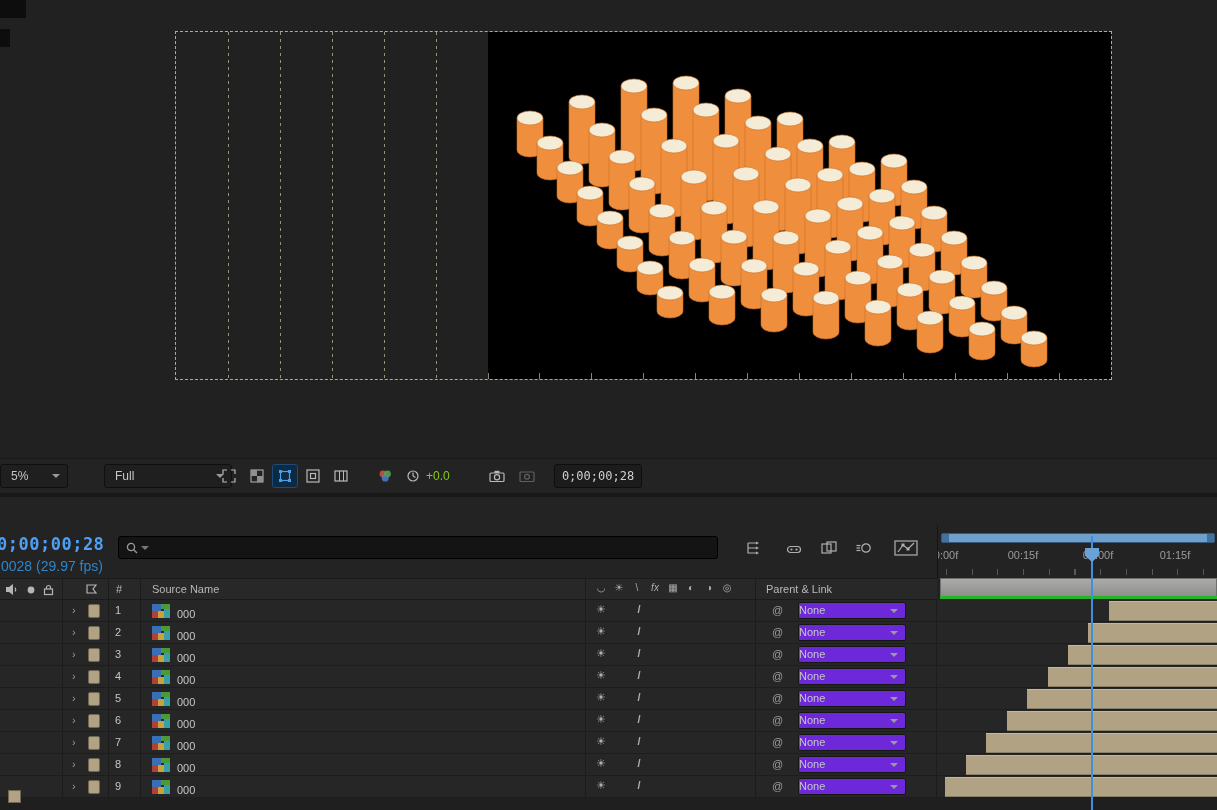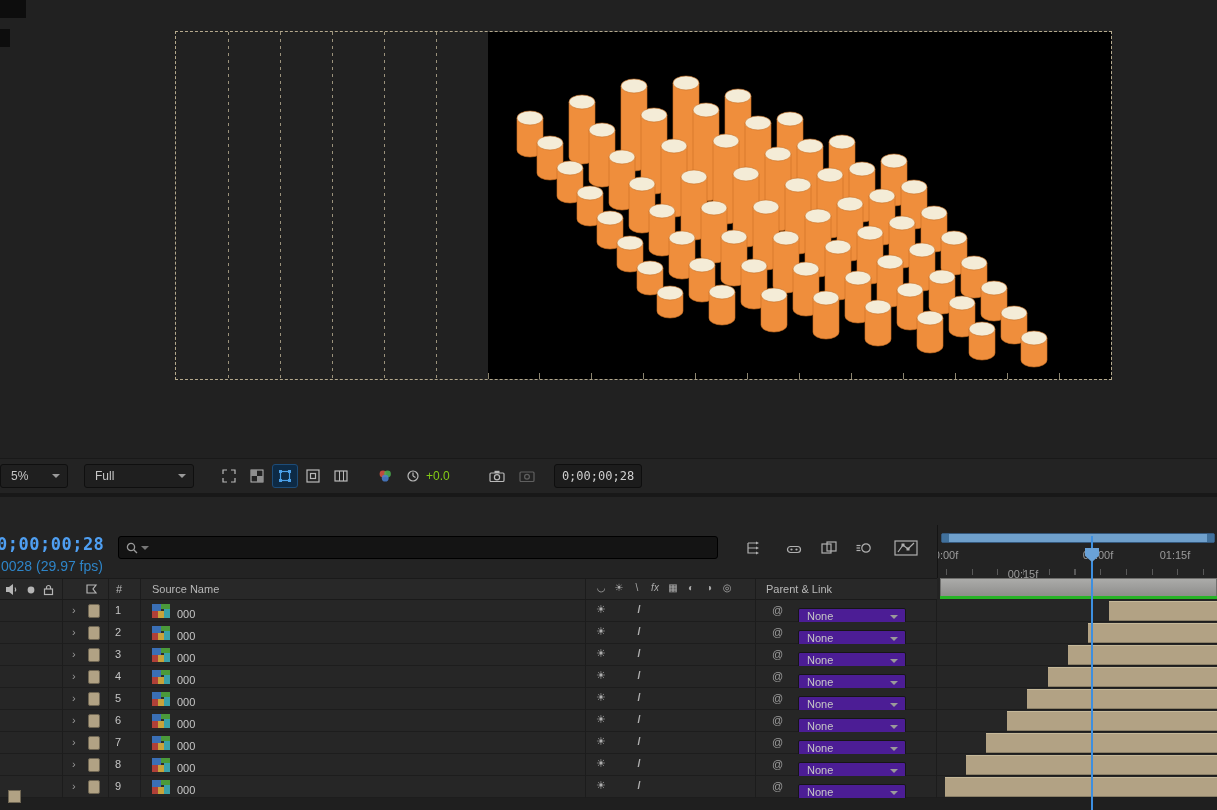--- a/index.html
+++ b/index.html
@@ -50,21 +50,21 @@
 #rows{position:absolute;left:0;top:103px;width:1217px;height:198px}
 .row{position:relative;width:1217px;height:22px;background:#262626;border-bottom:1px solid #1d1d1d}
 .twirl{position:absolute;left:72px;top:4px;color:#9a9a9a;font-size:11px}
 .rswatch{position:absolute;left:88px;top:4px;width:12px;height:14px;background:#b1a284;border:1px solid #6f6653;border-radius:2px}
 .lnum{position:absolute;left:115px;top:4px;color:#c6c6c6}
 .srcico{position:absolute;left:152px;top:4px}
 .lname{position:absolute;left:177px;top:8px;color:#c6c6c6}
 .sw1{position:absolute;left:592px;top:3px;width:18px;text-align:center;color:#b0b0b0;font-size:11px}
 .sw2{position:absolute;left:630px;top:3px;width:18px;text-align:center;color:#b0b0b0;font-weight:bold}
 .whip{position:absolute;left:772px;top:4px;color:#9c9c9c;font-size:11px}
-.pdd{position:absolute;left:798px;top:8px;width:108px;height:17px;background:#4c1d95;border:1px solid #161616;border-radius:2px;color:#c6c6c6;line-height:15px;padding-left:8px;font-size:11px}
+.pdd{position:absolute;left:798px;top:2px;width:108px;height:17px;background:#6d28d9;border:1px solid #161616;border-radius:2px;color:#c6c6c6;line-height:15px;font-size:11px}
 .pdd .caret{top:6px}
 .bar{position:absolute;top:1px;height:20px;background:#b2a284;border-top:1px solid #c5b899;border-bottom:1px solid #8a7f67}
 .colsep{position:absolute;top:0;height:100%;width:1px;background:#1c1c1c;z-index:2}
 #belowrows{position:absolute;left:0;top:301px;width:1217px;height:12px;background:#1f1f1f}
 
 #playline{position:absolute;width:2px;background:#3d8fe0;z-index:5;top:39px;height:274px}
 #playhandle{position:absolute;top:51px;width:14px;height:14px;background:#6aa2d8;clip-path:polygon(0 0,100% 0,100% 55%,50% 100%,0 55%);z-index:6}
 #cornerswatch{position:absolute;left:8px;top:790px;width:13px;height:13px;background:#b1a284;border:1px solid #6f6653}
 svg{display:block}
 </style>
@@ -344,21 +344,21 @@
         </svg>
       <div id="ticks"></div>
     </div>
   </div>
 
   <div id="toolbar">
     <div class="dd" style="left:0;width:68px">
       <span>5%</span>
       <span class="caret"></span>
     </div>
-    <div class="dd" style="left:84px;width:110px">
+    <div class="dd" style="left:104px;width:128px">
       <span>Full</span>
       <span class="caret"></span>
     </div>
 
     <div class="tbtn" style="left:216px">
       <svg width="16" height="16">
           <path d="M2 6V2h4 M10 2h4v4 M14 10v4h-4 M6 14H2v-4" stroke="#b9b9b9" fill="none" stroke-width="1.2"></path>
         </svg>
     </div>
     <div class="tbtn" style="left:244px">
@@ -473,21 +473,21 @@
         </svg>
     </div>
 
     <div id="ruler">
       <div id="navbar">
         <div class="navhandle" style="left:0"></div>
         <div class="navhandle" style="right:0"></div>
       </div>
       <div id="rlabels">
           <span class="rlabel" style="left: 8px;">0:00f</span>
-          <span class="rlabel" style="left: 85px; margin-top: 19px;">00:15f</span>
+          <span class="rlabel" style="left: 85px;">00:15f</span>
           <span class="rlabel" style="left: 160px;">01:00f</span>
           <span class="rlabel" style="left: 237px;">01:15f</span>
         </div>
       <div id="rulerticks"></div>
     </div>
 
     <div id="hdr">
       <span class="hico" style="left:5px">
         <svg width="14" height="13">
             <polygon points="1,4 4,4 8,1 8,12 4,9 1,9" fill="#b5b5b5"></polygon>

